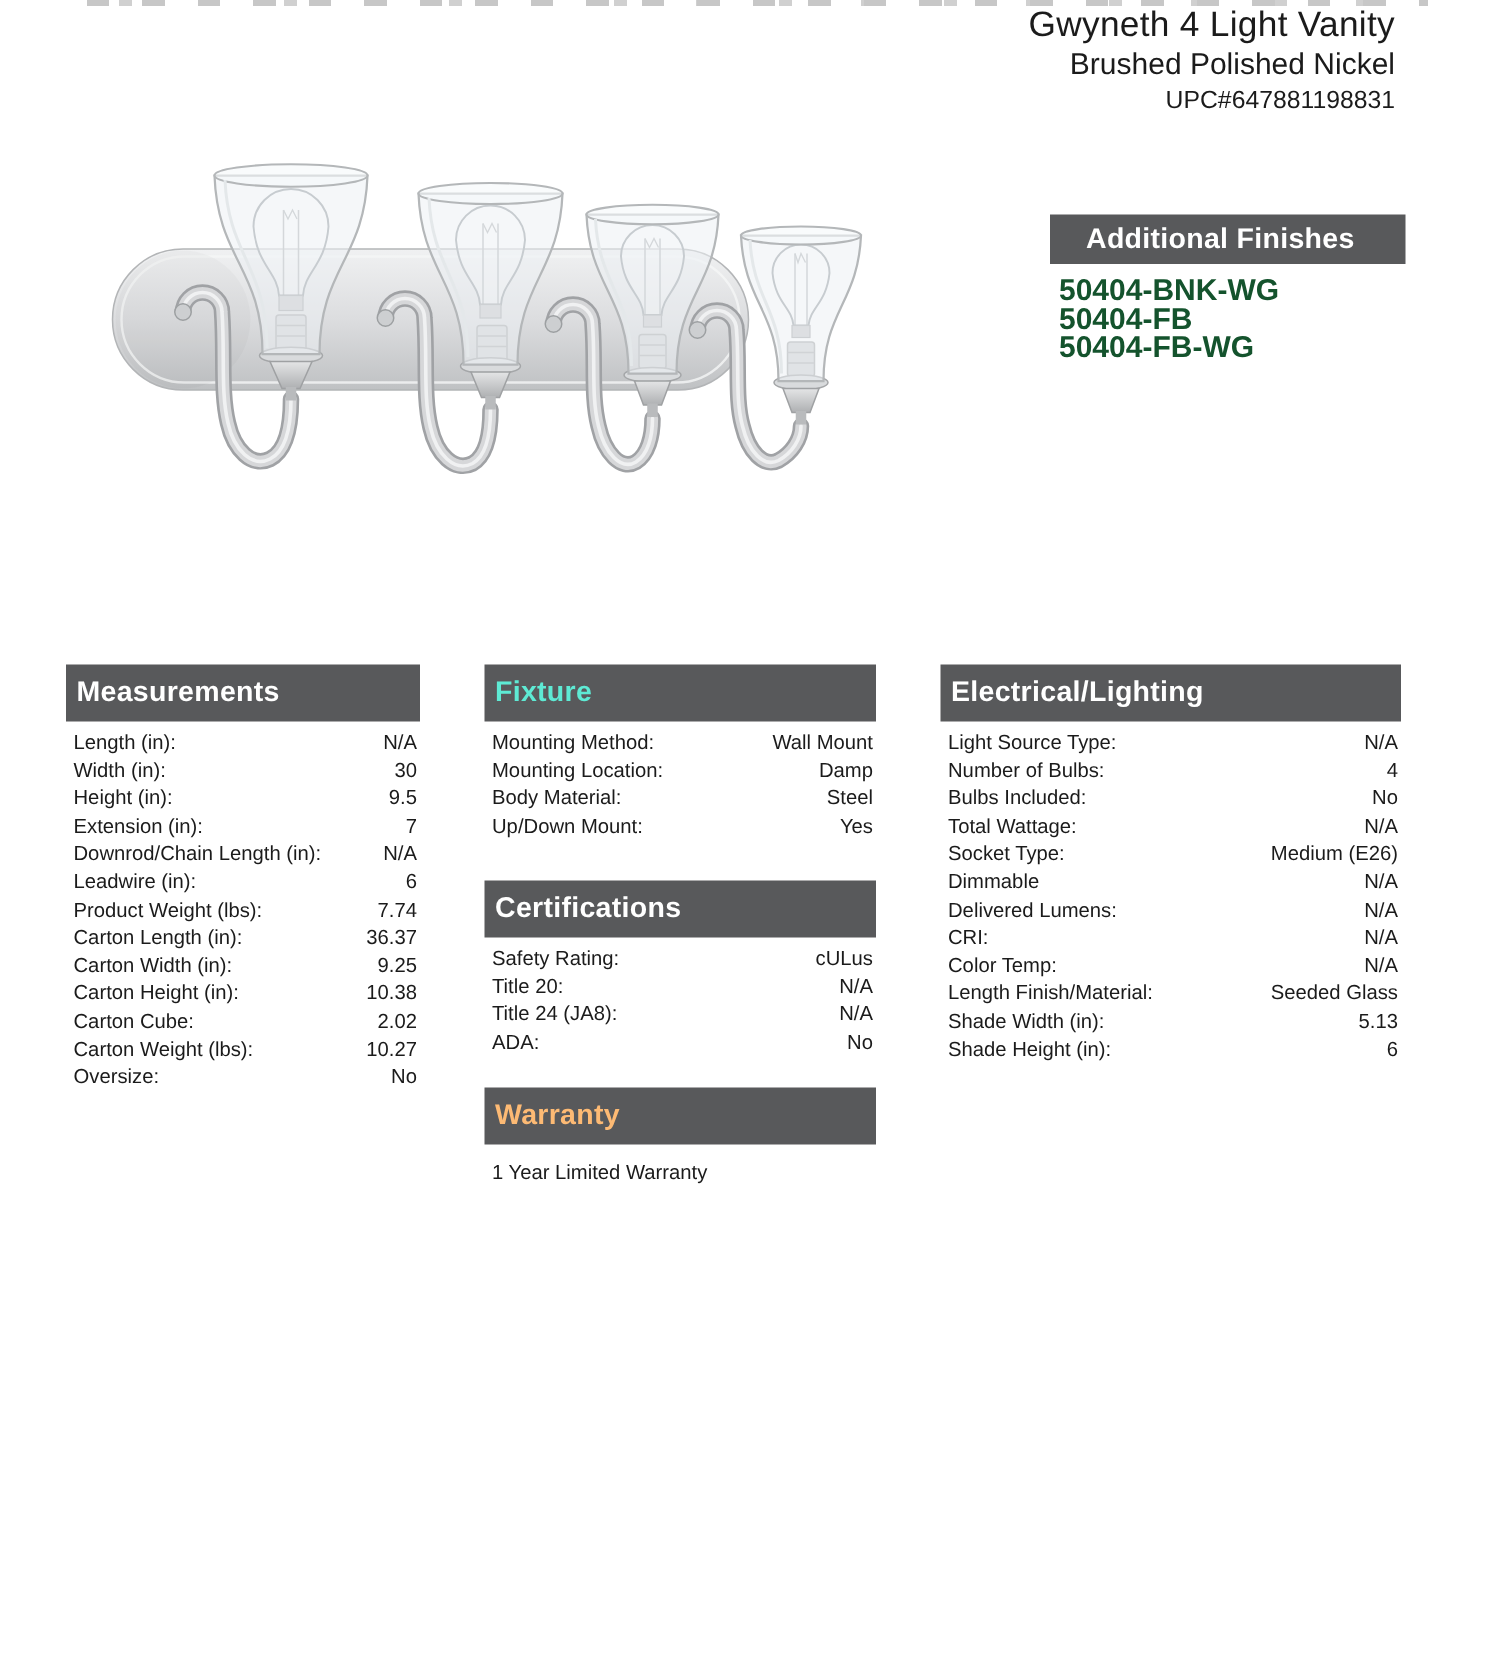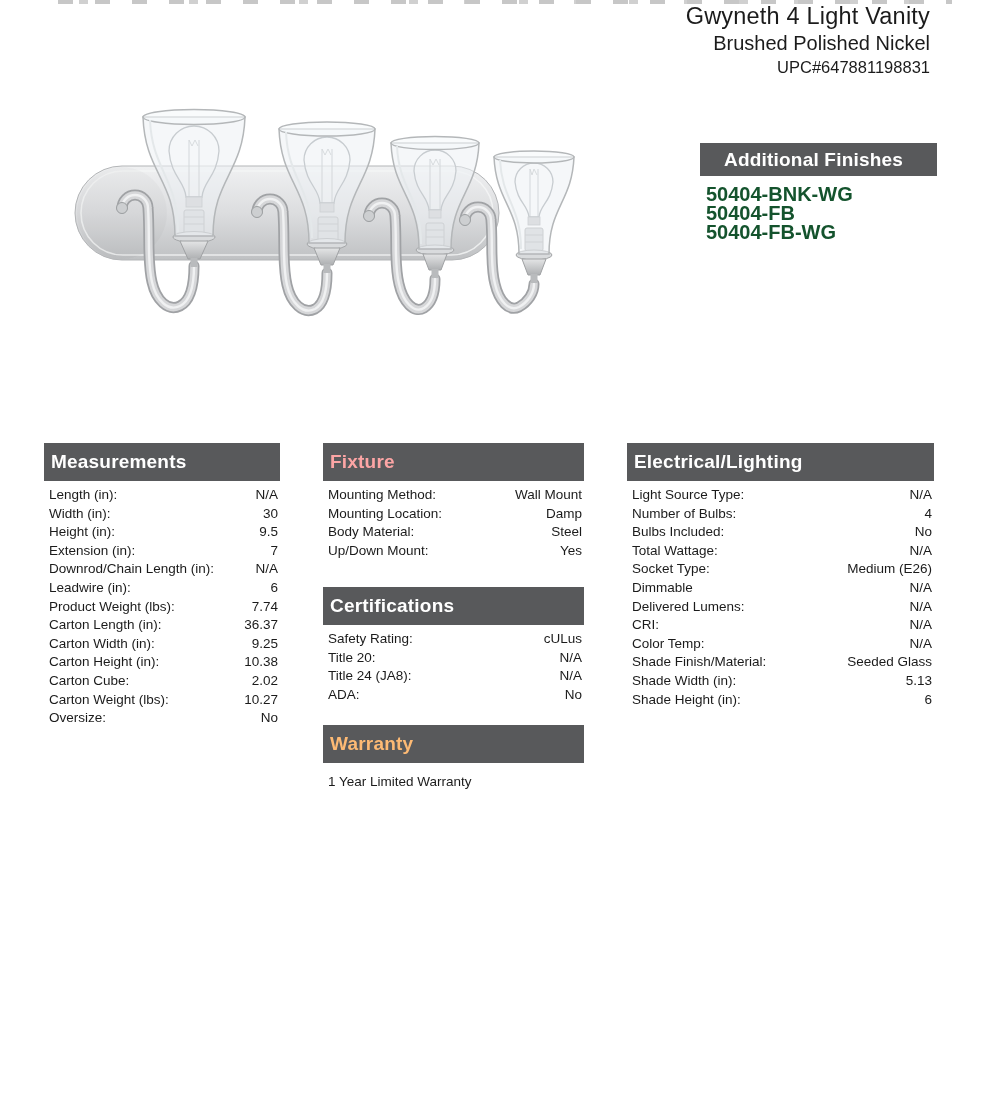--- a/index.html
+++ b/index.html
@@ -266,21 +266,21 @@
         <span class="val">10.27</span>
       </div>
         <div class="row">
         <span class="lbl">Oversize:</span>
         <span class="val">No</span>
       </div>
       </div>
   </div>
 
   <div class="sec" id="fixture">
-    <div class="sec-header" style="background: rgb(88, 89, 91); color: #fca5a5;">Fixture</div>
+    <div class="sec-header" style="background: rgb(88, 89, 91); color: #5eead4;">Fixture</div>
     <div class="rows">
 
     <div class="row">
         <span class="lbl">Mounting Method:</span>
         <span class="val">Wall Mount</span>
       </div>
         <div class="row">
         <span class="lbl">Mounting Location:</span>
         <span class="val">Damp</span>
       </div>
@@ -357,21 +357,21 @@
       </div>
         <div class="row">
         <span class="lbl">CRI:</span>
         <span class="val">N/A</span>
       </div>
         <div class="row">
         <span class="lbl">Color Temp:</span>
         <span class="val">N/A</span>
       </div>
         <div class="row">
-        <span class="lbl">Shade Finish/Material:</span>
+        <span class="lbl">Length Finish/Material:</span>
         <span class="val">Seeded Glass</span>
       </div>
         <div class="row">
         <span class="lbl">Shade Width (in):</span>
         <span class="val">5.13</span>
       </div>
         <div class="row">
         <span class="lbl">Shade Height (in):</span>
         <span class="val">6</span>
       </div>

